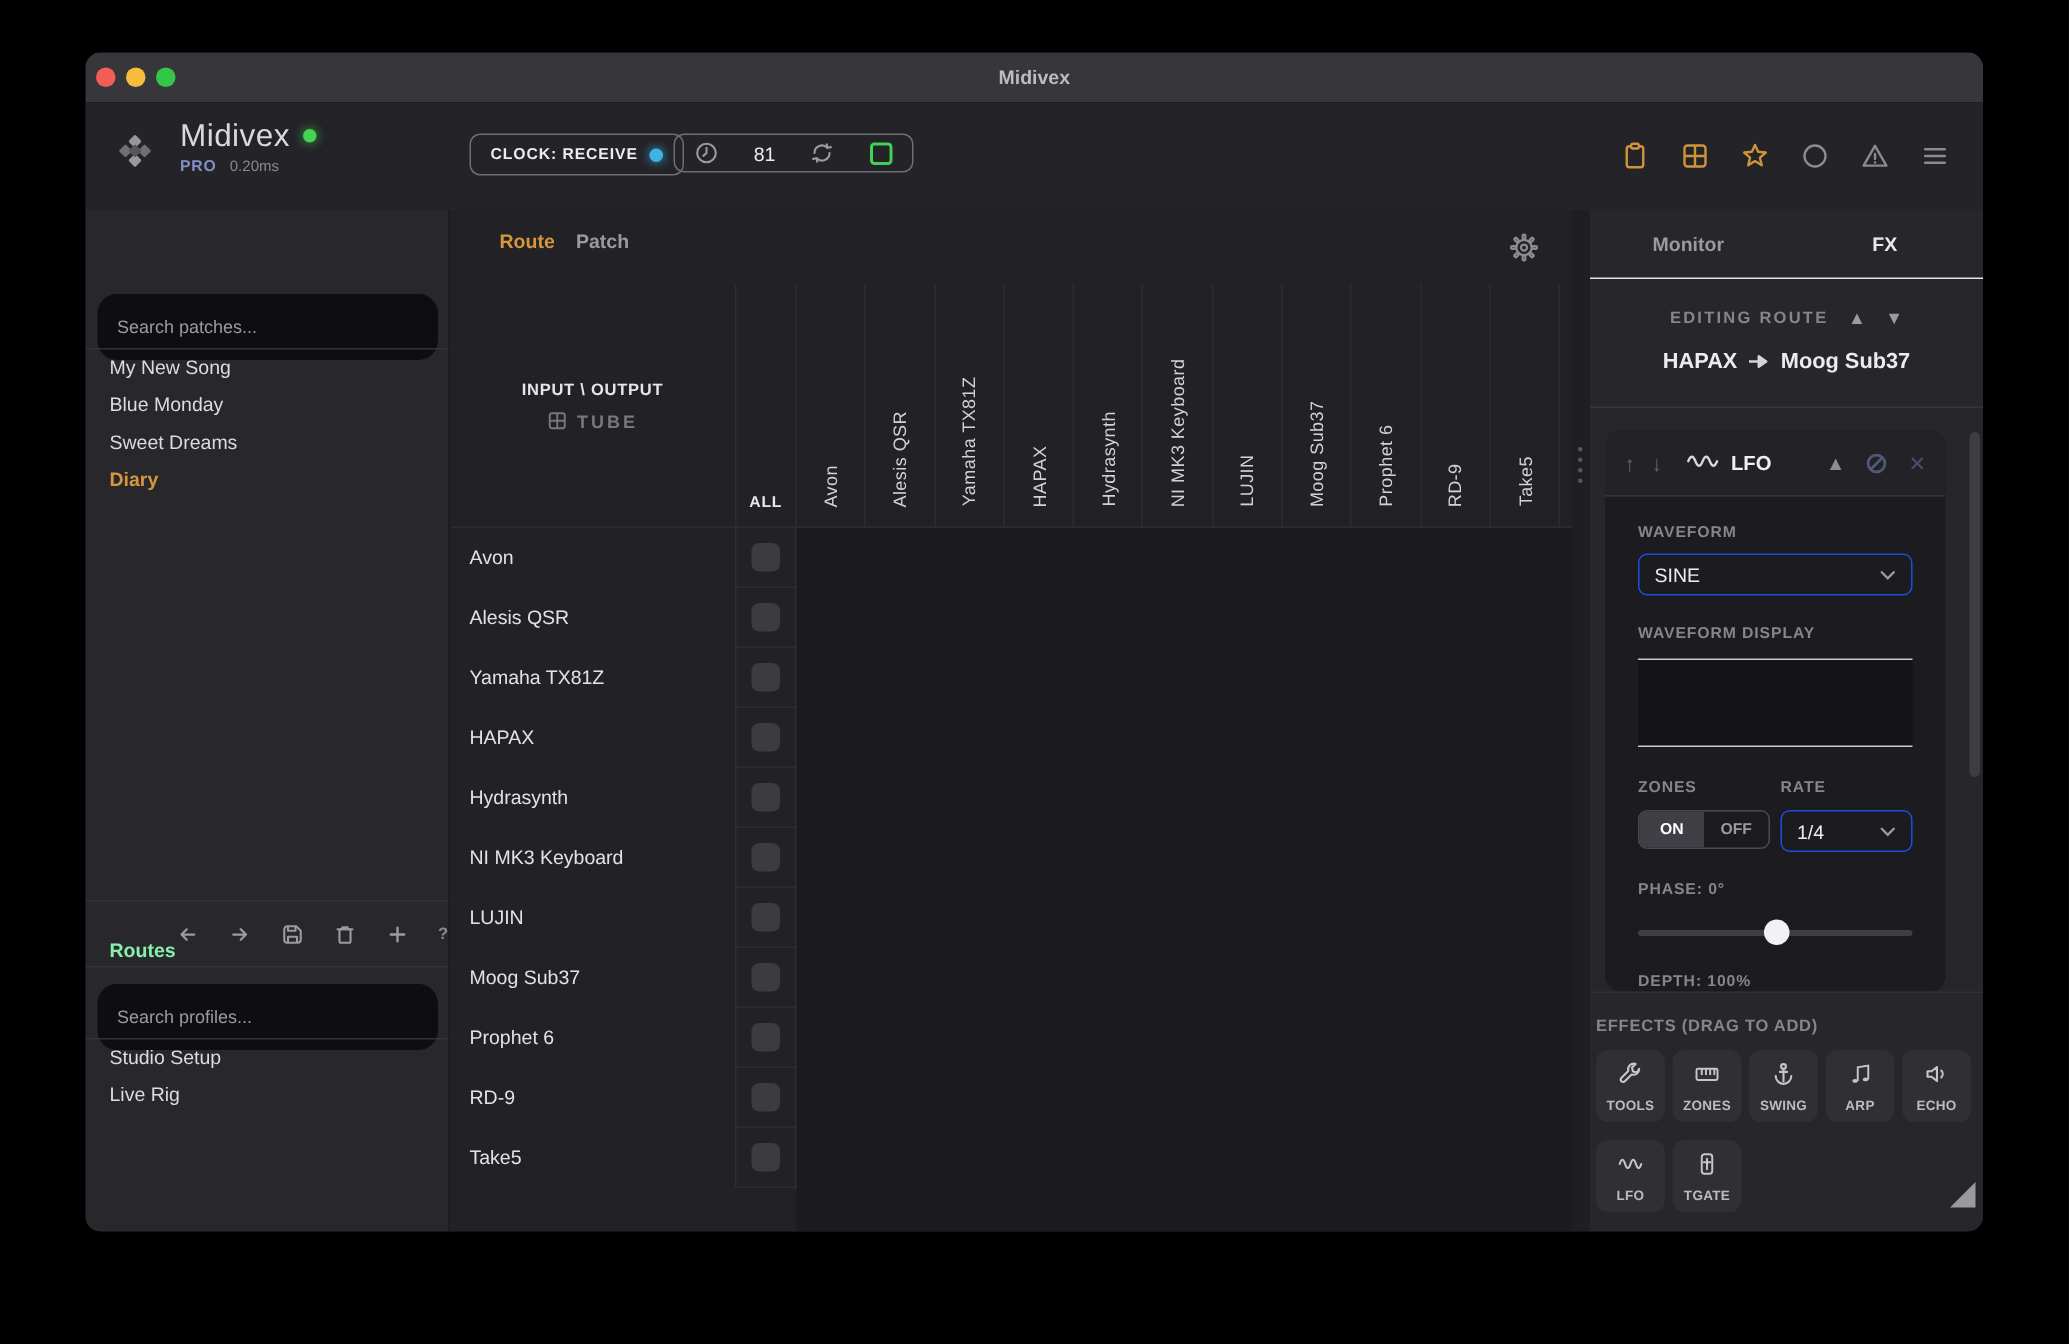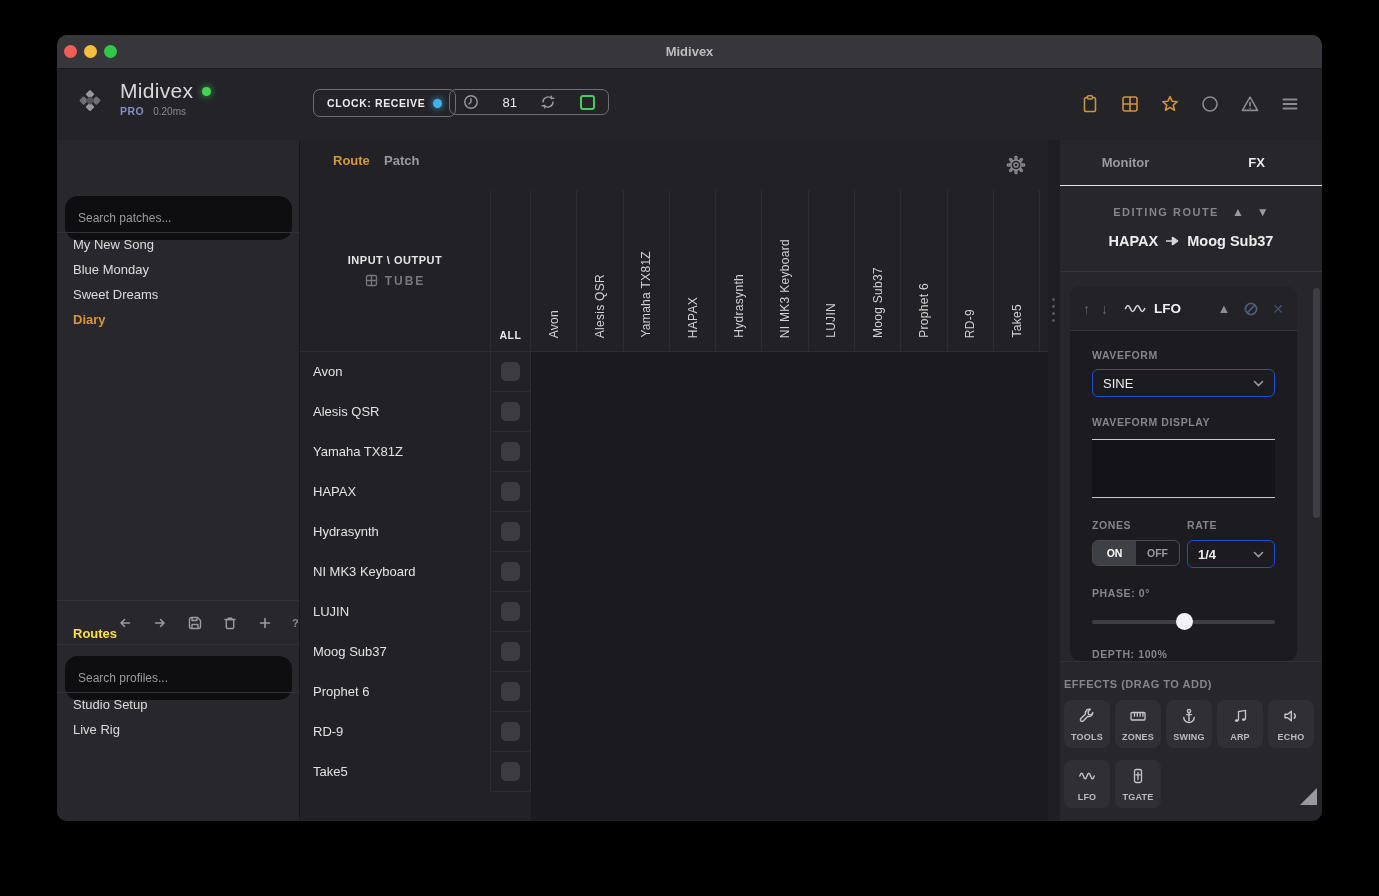--- a/index.html
+++ b/index.html
@@ -35,21 +35,21 @@
   .hicon{width:20px;height:20px;cursor:pointer;}
   
   .content{position:absolute;left:0;top:105px;width:100%;height:681px;}
   .sidebar{position:absolute;left:0;top:0;width:243px;height:681px;background:#28282c;border-right:1px solid #19191c;box-sizing:border-box;}
   .center{position:absolute;left:243px;top:0;width:748px;height:681px;background:#222226;}
   .rightzone{position:absolute;left:991px;top:0;width:274px;height:681px;}
   
   .sechead{position:absolute;left:0;width:100%;height:45px;display:flex;align-items:center;
     padding:0 14px 0 16px;box-sizing:border-box;border-bottom:1px solid #323237;}
   .sechead .st{font-size:13px;font-weight:700;color:#9a9aa0;}
-  .sechead.routes .st{color:#fde047;margin-top:22px;}
+  .sechead.routes .st{color:#86efac;margin-top:22px;}
   .sicons{margin-left:auto;display:flex;gap:19px;align-items:center;}
   .sicon{width:16px;height:16px;cursor:pointer;}
   .qmark{font-size:11px;font-weight:700;color:#8a8a90;cursor:pointer;}
   .searchwrap{position:absolute;left:8px;width:227px;}
   .search{width:100%;height:44px;border-radius:13px;border:none;outline:none;background:#0e0e10;
     color:#cfcfd2;font-size:12px;padding:0 13px;box-sizing:border-box;font-family:inherit;}
   .search::placeholder{color:#9a9aa0;}
   .sdivider{position:absolute;left:0;width:100%;height:1px;background:#323237;}
   .slist{position:absolute;left:0;width:100%;}
   .sitem{height:25px;line-height:25px;padding-left:16px;font-size:13px;color:#dcdcde;cursor:pointer;}
@@ -452,21 +452,21 @@
             <div class="syncrow">
               <div class="synccol">
                 <div class="flabel">ZONES</div>
                 <div class="toggle">
                   <span class="tseg on">ON</span>
                   <span class="tseg">OFF</span>
                 </div>
               </div>
               <div class="ratecol">
                 <div class="flabel">RATE</div>
-                <div class="select" style="margin-top:9px;font-weight:bold;">
+                <div class="select" style="margin-top:9px;">
                   <span class="val">1/4</span>
                   <svg width="11" height="7" viewBox="0 0 11 7" fill="none" stroke="#9a9aa0" stroke-width="1.6" stroke-linecap="round">
                       <path d="M1.5 1.5 5.5 5.5 9.5 1.5"></path>
                     </svg>
                 </div>
               </div>
             </div>
             <div class="flabel mt19">PHASE: 0°</div>
             <div class="slider">
               <div class="strack"></div>

